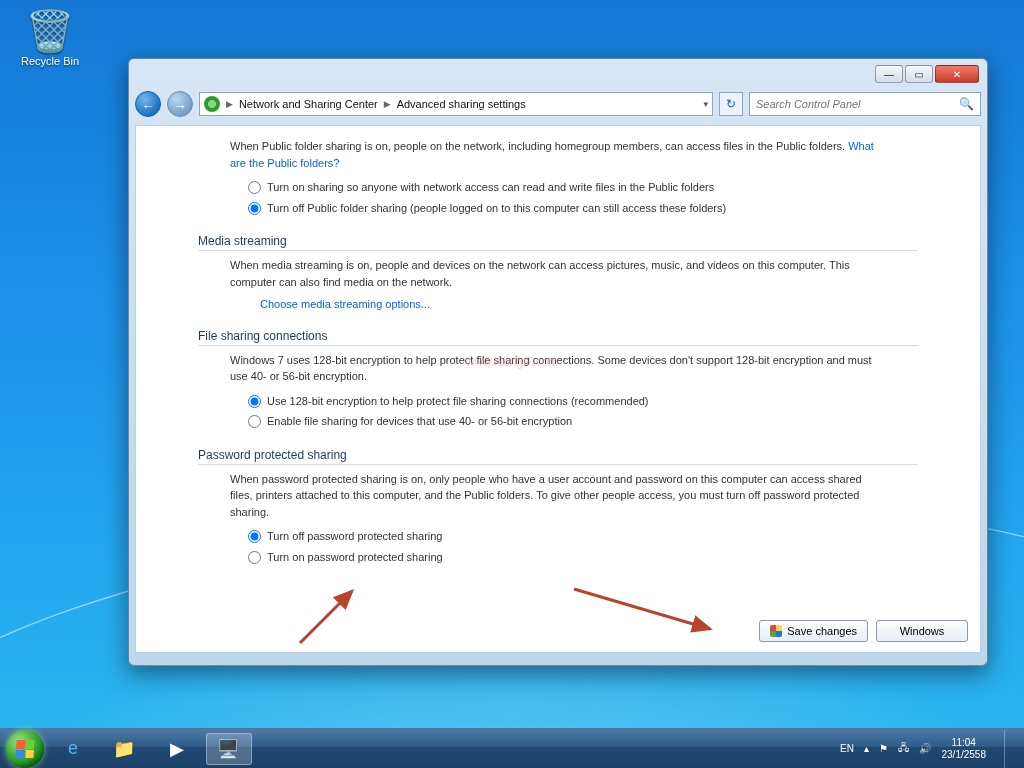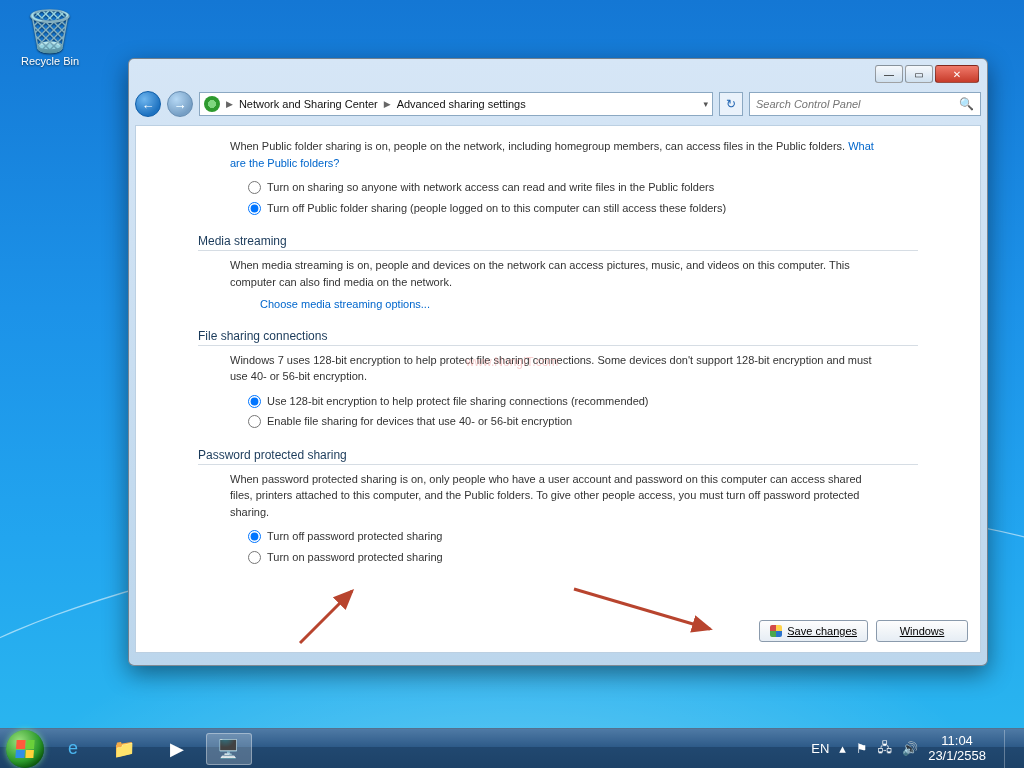--- a/index.html
+++ b/index.html
@@ -55,39 +55,39 @@
 .content .scrollwrap{ width:720px; margin:0 auto; padding:0 0 52px 0;}
 
 .sechead{ font-size:12px; color:#1a3a5a; margin-top:16px; margin-bottom:6px; border-bottom:1px solid #d6dde4; padding-bottom:2px;}
 .block{ padding:0 32px; font-size:11px; color:#333; line-height:1.5;}
 .block p{ margin:6px 0;}
 a.link{ color:#0066cc; text-decoration:none;}
 
 .radio-row{ display:flex; align-items:flex-start; gap:6px; padding:2px 0 2px 18px; font-size:11px;}
 .radio{ margin-top:2px;}
 
-.footer{ position:absolute; right:12px; bottom:10px; display:flex; gap:8px;text-decoration:underline;}
+.footer{ position:absolute; right:12px; bottom:10px; display:flex; gap:8px;}
 .winbtn{ min-width:92px; height:22px; font-size:11px; border:1px solid #8a9aac; border-radius:3px; background:linear-gradient(#fdfdfd,#e6edf4); display:flex; align-items:center; justify-content:center; gap:5px; padding:0 10px;}
 .shield{ width:12px;height:12px; display:inline-block; background:conic-gradient(#ffd24a 0 25%, #2a73cc 0 50%, #4da64d 0 75%, #d24a4a 0); border-radius:2px;}
 
 .watermark{ position:absolute; left:50%; top:355px; transform:translateX(-50%); color:#f3a6a6; font-size:12px; opacity:.55; pointer-events:none;}
 
 
 .arrow{ position:absolute; pointer-events:none;}
 .arrow svg{ overflow:visible;}
 
 
 .taskbar{ position:absolute; left:0; right:0; bottom:0; height:40px; background:linear-gradient(#4f7aa5,#2e5b89 45%,#214870 46%,#1d4268); border-top:1px solid rgba(255,255,255,.25); display:flex; align-items:center; padding:0 6px; gap:2px;}
 .orb{ width:38px;height:38px;border-radius:50%; background:radial-gradient(circle at 35% 30%, #9be27d, #2c9b2c 55%, #0e5d0e 75%); box-shadow:0 0 6px rgba(150,255,150,.6); position:relative; display:flex;align-items:center;justify-content:center;}
 .orb .flag{ width:18px;height:18px; display:grid; grid-template-columns:1fr 1fr; grid-template-rows:1fr 1fr; gap:1px; transform:skewX(-4deg);}
 .orb .flag span:nth-child(1){background:#ff5a3c;} .orb .flag span:nth-child(2){background:#6ad03a;} .orb .flag span:nth-child(3){background:#2f8fe6;} .orb .flag span:nth-child(4){background:#ffd23a;}
 .tb-btn{ width:46px; height:32px; margin-left:4px; border-radius:3px; display:flex;align-items:center;justify-content:center; font-size:18px; color:#fff;}
 .tb-btn.active{ background:rgba(255,255,255,.22); box-shadow:inset 0 0 0 1px rgba(255,255,255,.35);}
 .ie{ color:#4bb7f0;}
-.tray{ margin-left:auto; display:flex; align-items:center; gap:10px; color:#fff; font-size:13px; padding-right:2px;}
+.tray{ margin-left:auto; display:flex; align-items:center; gap:10px; color:#fff; font-size:10px; padding-right:2px;}
 .tray .clock{ text-align:center; line-height:1.15;}
 .showdesk{ width:12px; height:38px; border-left:1px solid rgba(255,255,255,.3); margin-left:8px;}
 
 
 .content::-webkit-scrollbar{width:17px;}
 .content::-webkit-scrollbar-track{background:#eef2f7;border-left:1px solid #cdd7e2;}
 .content::-webkit-scrollbar-thumb{background:linear-gradient(#dbe6f2,#b9cfe5);border:1px solid #9fb7cf;border-radius:2px;}
 </style>
 </head>
 <body>

